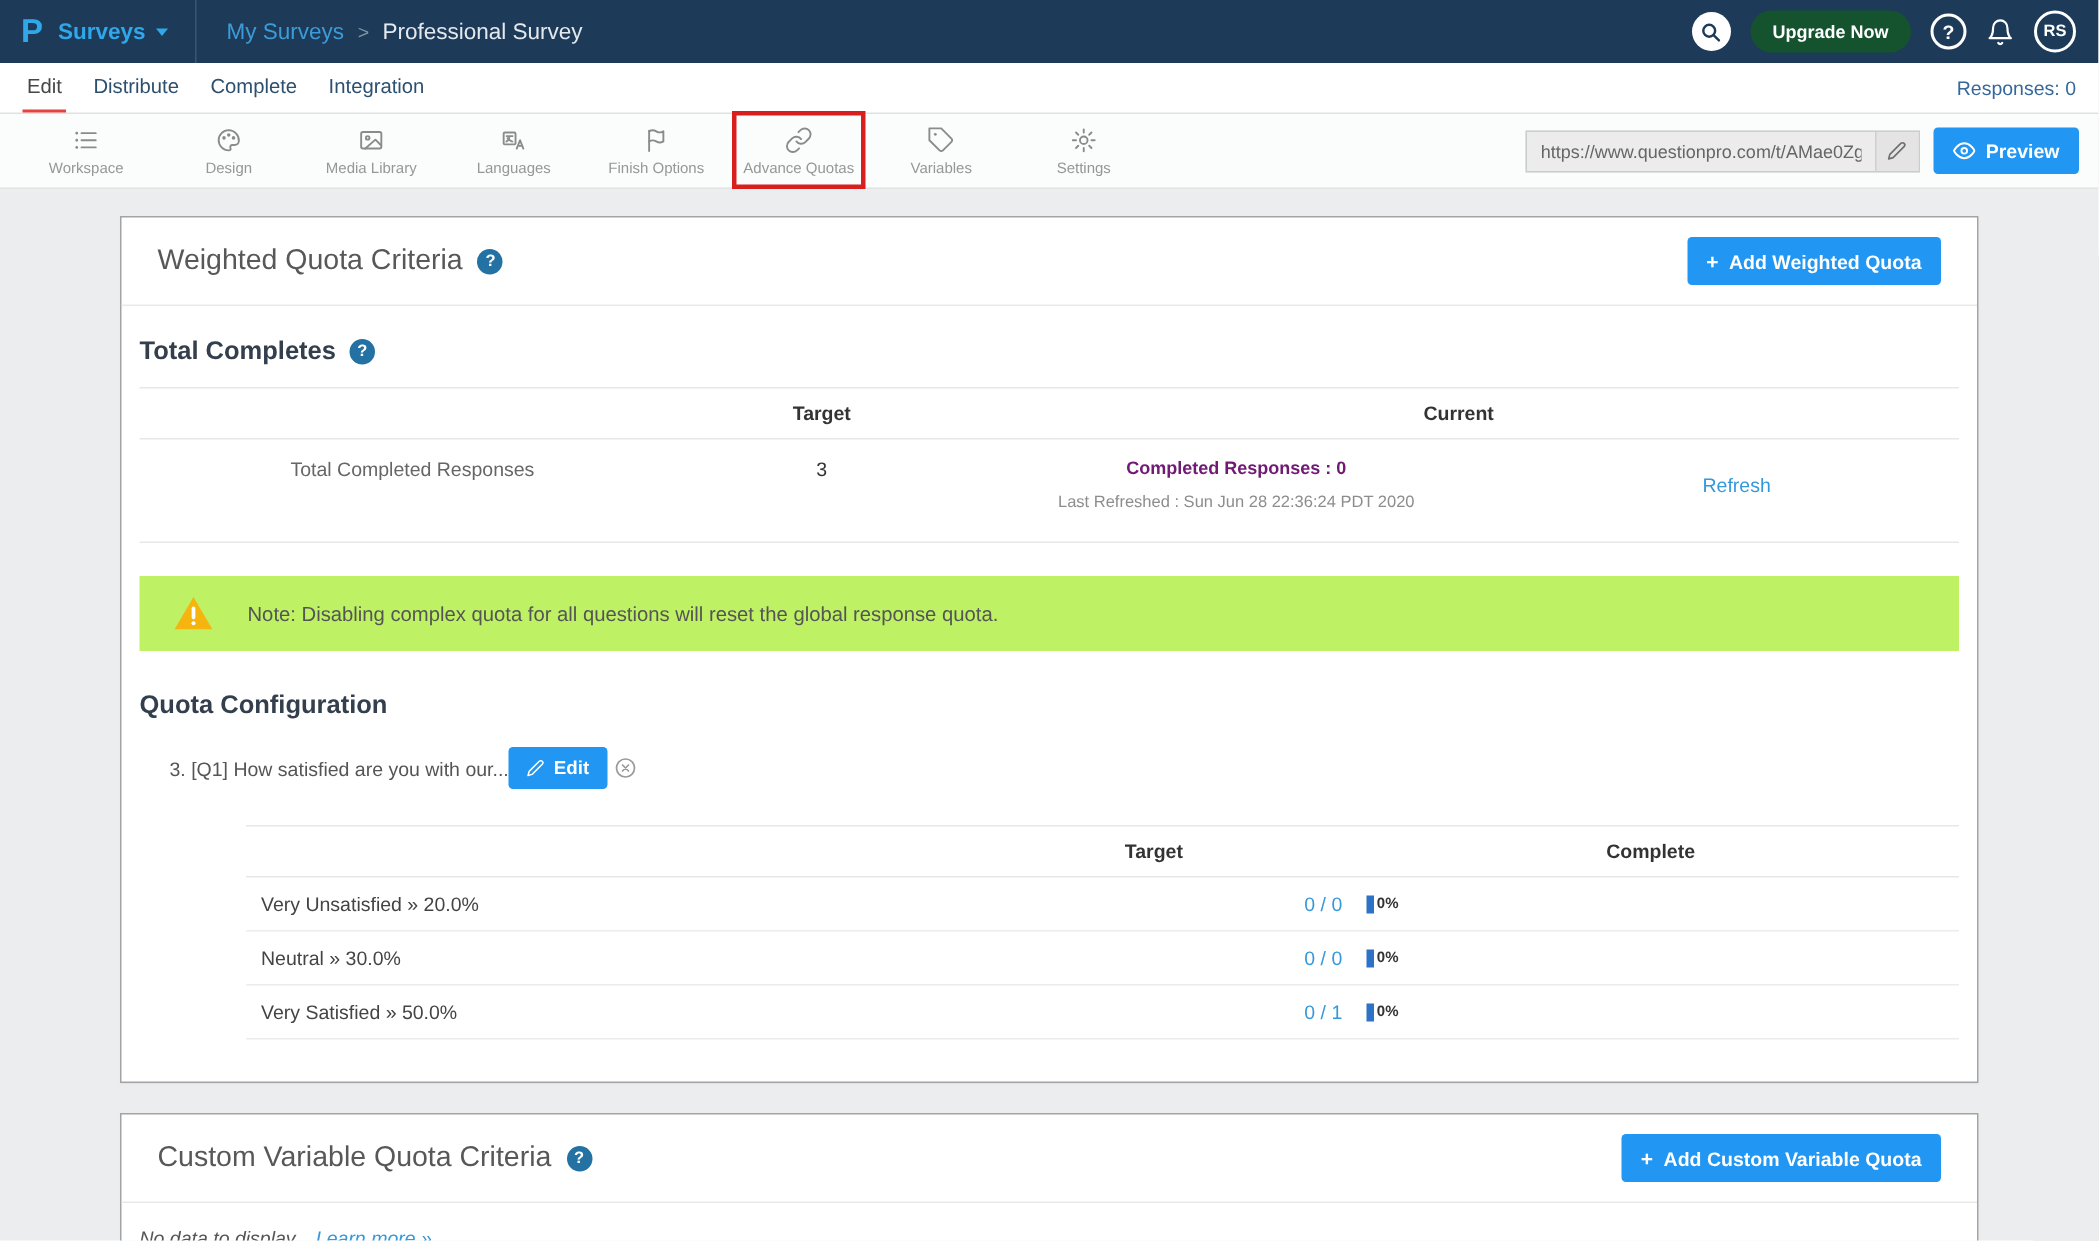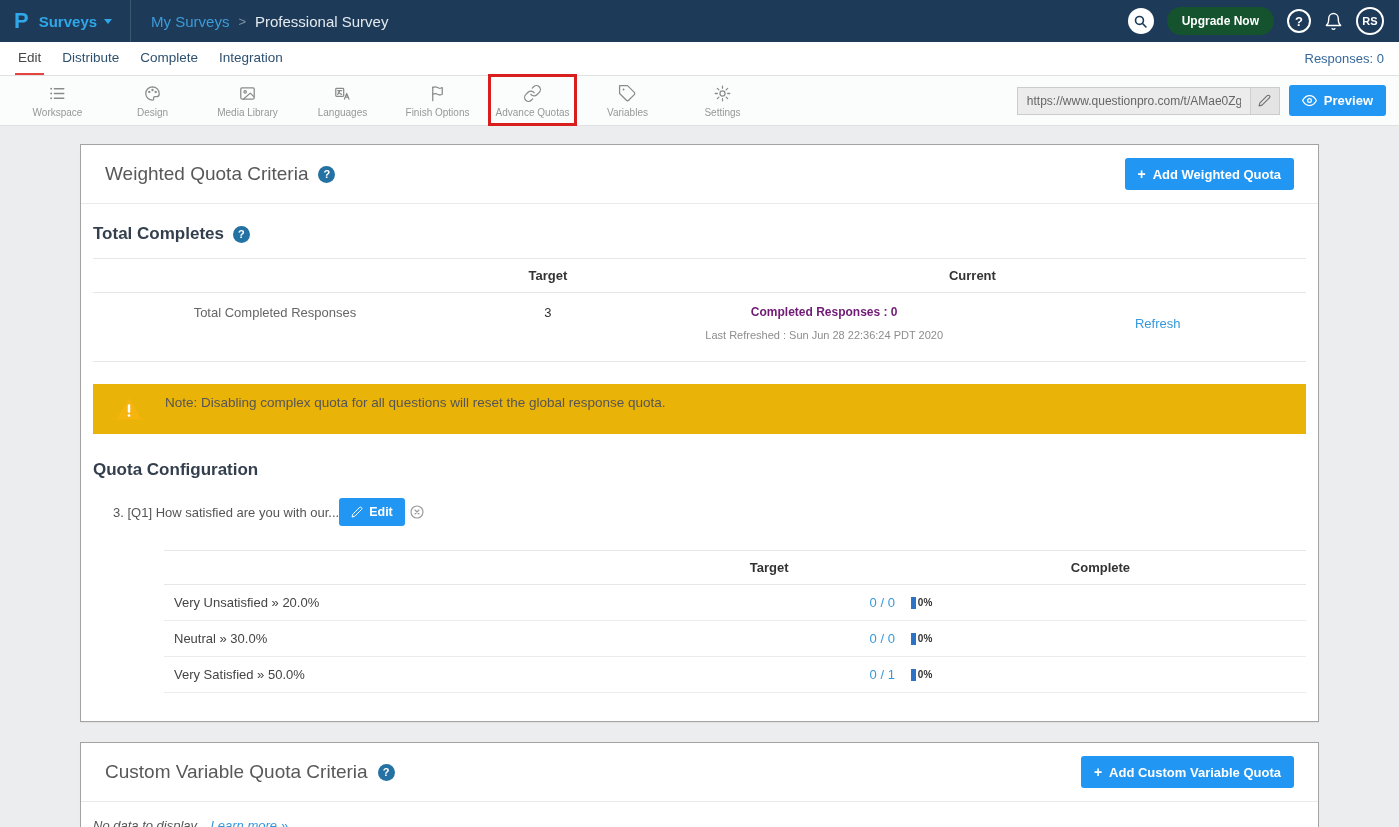--- a/index.html
+++ b/index.html
@@ -62,21 +62,21 @@
   .c2{width:15%;text-align:center}
   .c3{flex:1;display:flex;align-items:center}
   .c3-head{flex:1;text-align:center}
   .cur-stack{flex:1.25;text-align:center}
   .cur-line1{font-weight:bold;color:#701a75;font-size:12px}
   .cur-line2{font-size:11px;color:#8d8d8d;margin-top:10px}
   .refresh{flex:1;text-align:center}
   .link{color:#3598db;cursor:pointer}
   .tval{color:#333}
 
-  .note{margin:22px 12px 0;background:#eab308;display:flex;align-items:flex-start;padding:11px 0}
+  .note{margin:22px 12px 0;background:#bef264;display:flex;align-items:center;padding:11px 0}
   .note-icon{width:72px;display:flex;justify-content:center;flex:none}
   .note-text{font-size:13.5px;color:#555}
 
   .qc{padding:26px 12px 28px}
   .q-row{display:flex;align-items:center;margin:18px 0 0 20px;gap:0}
   .q-label{font-size:13px;color:#555}
   .edit-btn{display:flex;align-items:center;gap:6px;background:#2196f3;border:none;color:#fff;font-weight:bold;font-size:12.5px;padding:7px 12px;border-radius:3px;cursor:pointer}
   .edit-btn svg{fill:none;stroke:#fff;stroke-width:2;stroke-linecap:round;stroke-linejoin:round}
   .remove-btn{background:none;border:none;cursor:pointer;margin-left:4px;display:flex}
   .t2{margin:24px 0 0 71px}

